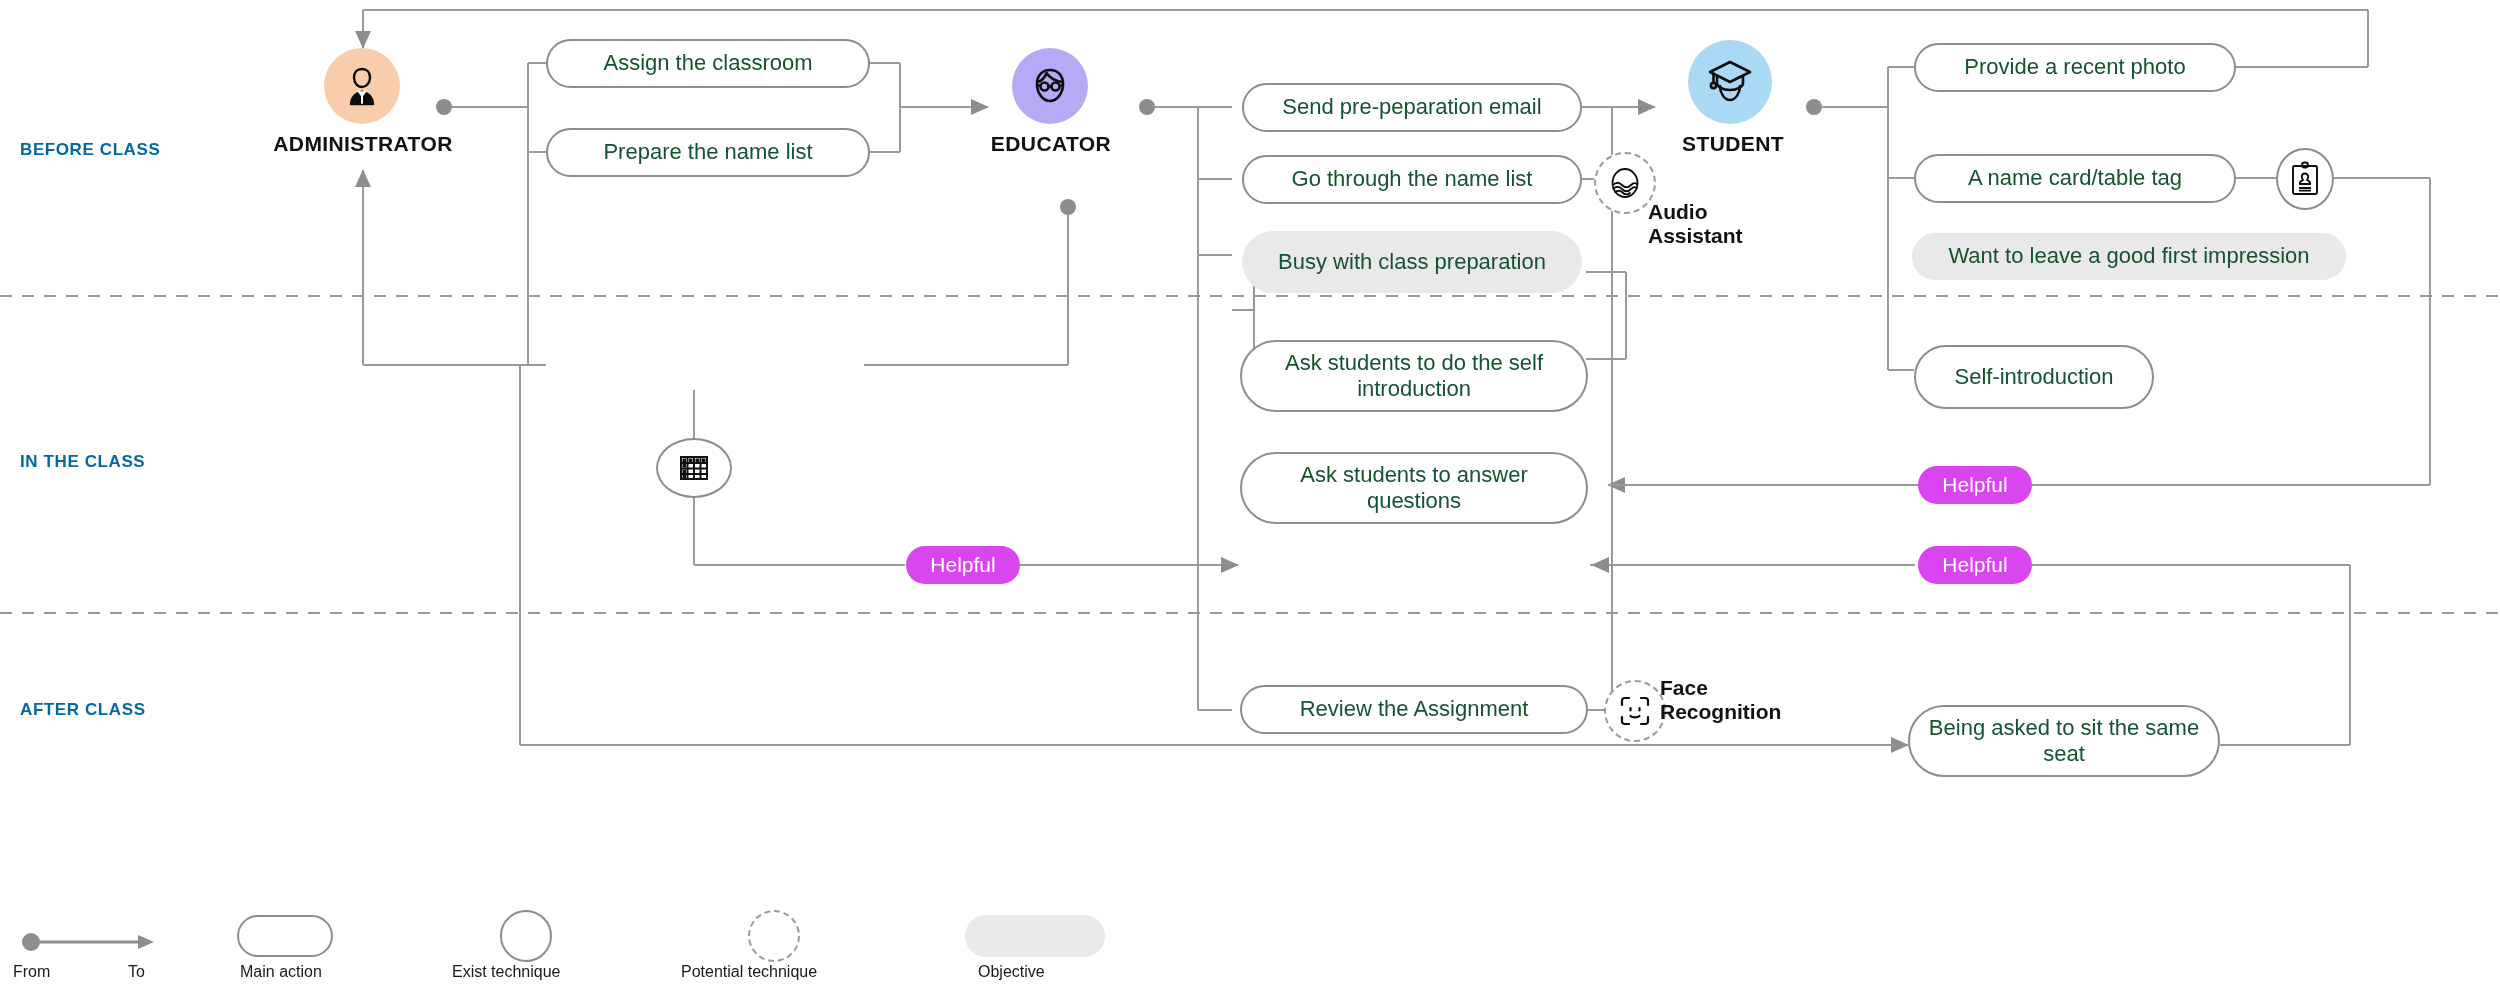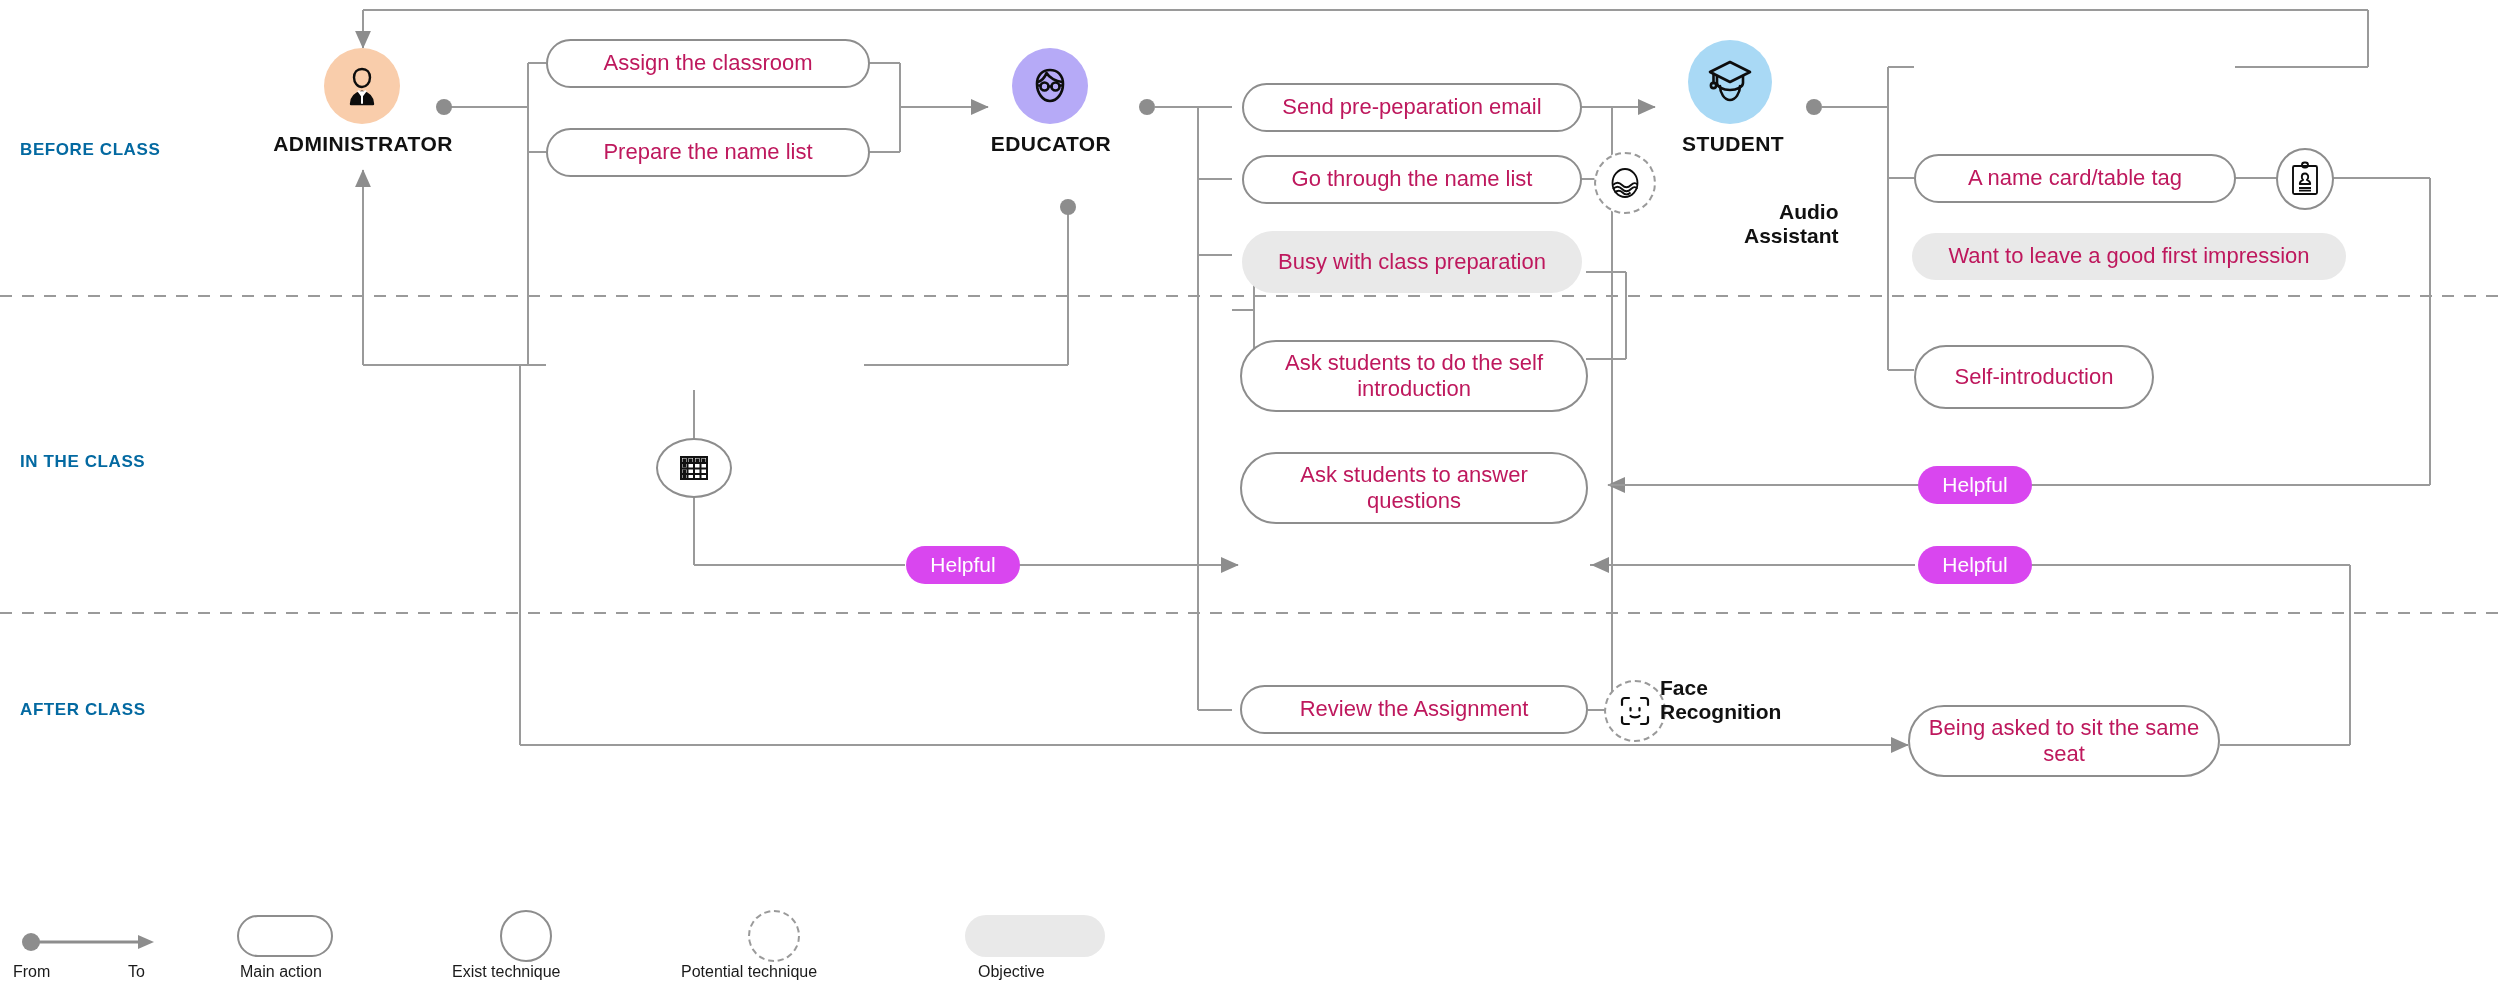--- a/index.html
+++ b/index.html
@@ -42,21 +42,21 @@
   }
 
   
   .node{
     position:absolute;
     box-sizing:border-box;
     display:flex;align-items:center;justify-content:center;
     text-align:center;
     font-size:22px;
     line-height:1.2;
-    color:#be185d;
+    color:#14532d;
     padding:12px 14px;
   }
   .node.action{
     background:#fff;
     border:2px solid #8d8d8d;
     border-radius:40px;
   }
   .node.objective{
     background:#e9e9e9;
     border:none;
@@ -286,20 +286,21 @@
 
   <div class="node objective" style="left:1242px;top:231px;width:340px;height:62px;">Busy with class preparation</div>
 
   <div class="node action" style="left:1240px;top:452px;width:348px;height:72px;">Ask students to answer questions</div>
 
   <div class="node action" style="left:1240px;top:340px;width:348px;height:72px;">Ask students to do the self introduction</div>
 
 
   <div class="node action" style="left:1240px;top:685px;width:348px;height:49px;">Review the Assignment</div>
 
+  <div class="node action" style="left:1914px;top:43px;width:322px;height:49px;">Provide a recent photo</div>
 
   <div class="node action" style="left:1914px;top:154px;width:322px;height:49px;">A name card/table tag</div>
 
   <div class="node objective" style="left:1912px;top:233px;width:434px;height:47px;">Want to leave a good first impression</div>
 
   <div class="node action" style="left:1914px;top:345px;width:240px;height:64px;">Self-introduction</div>
 
   <div class="node action" style="left:1908px;top:705px;width:312px;height:72px;">Being asked to sit the same seat</div>
 
   <div class="node badge" style="left:906px;top:546px;width:114px;height:38px;">Helpful</div>
@@ -332,21 +333,21 @@
   <div class="tech potential" style="left:1594px;top:152px;width:62px;height:62px;">
     <svg width="40" height="40" viewBox="0 0 40 40">
       <g fill="none" stroke="#0d0d0d" stroke-width="1.8">
         <ellipse cx="20" cy="20" rx="12.5" ry="14"></ellipse>
         <path d="M8 22c3-3 6-3 9 0s6 3 9 0 5-2 6.5-.4"></path>
         <path d="M8 26c3-3 6-3 9 0s6 3 9 0 5-2 6.5-.4"></path>
         <path d="M9.5 29.5c3-2.4 5.5-2.4 8 0s5.5 2.4 8 0"></path>
       </g>
     </svg>
   </div>
-  <div class="tech-label" style="left:1744px;top:200px;text-align:right;">Audio
+  <div class="tech-label" style="left:1648px;top:200px;">Audio
 Assistant</div>
 
   <div class="tech exist" style="left:2276px;top:148px;width:58px;height:62px;">
     <svg width="34" height="38" viewBox="0 0 34 38">
       <g fill="none" stroke="#0d0d0d" stroke-width="1.9" stroke-linejoin="round">
         <rect x="5" y="6" width="24" height="28" rx="1.5"></rect>
         <rect x="14" y="2.5" width="6" height="5" rx="2.5"></rect>
         <path d="M13 6h8"></path>
         <path d="M17 13.5c-2 0-3.2 1.6-3.2 3.4 0 1.2.5 2.3 1.3 3-2 .8-3.3 2.4-3.3 4.1h10.4c0-1.7-1.3-3.3-3.3-4.1.8-.7 1.3-1.8 1.3-3 0-1.8-1.2-3.4-3.2-3.4z"></path>
         <path d="M11 28h12M11 30.6h12"></path>

